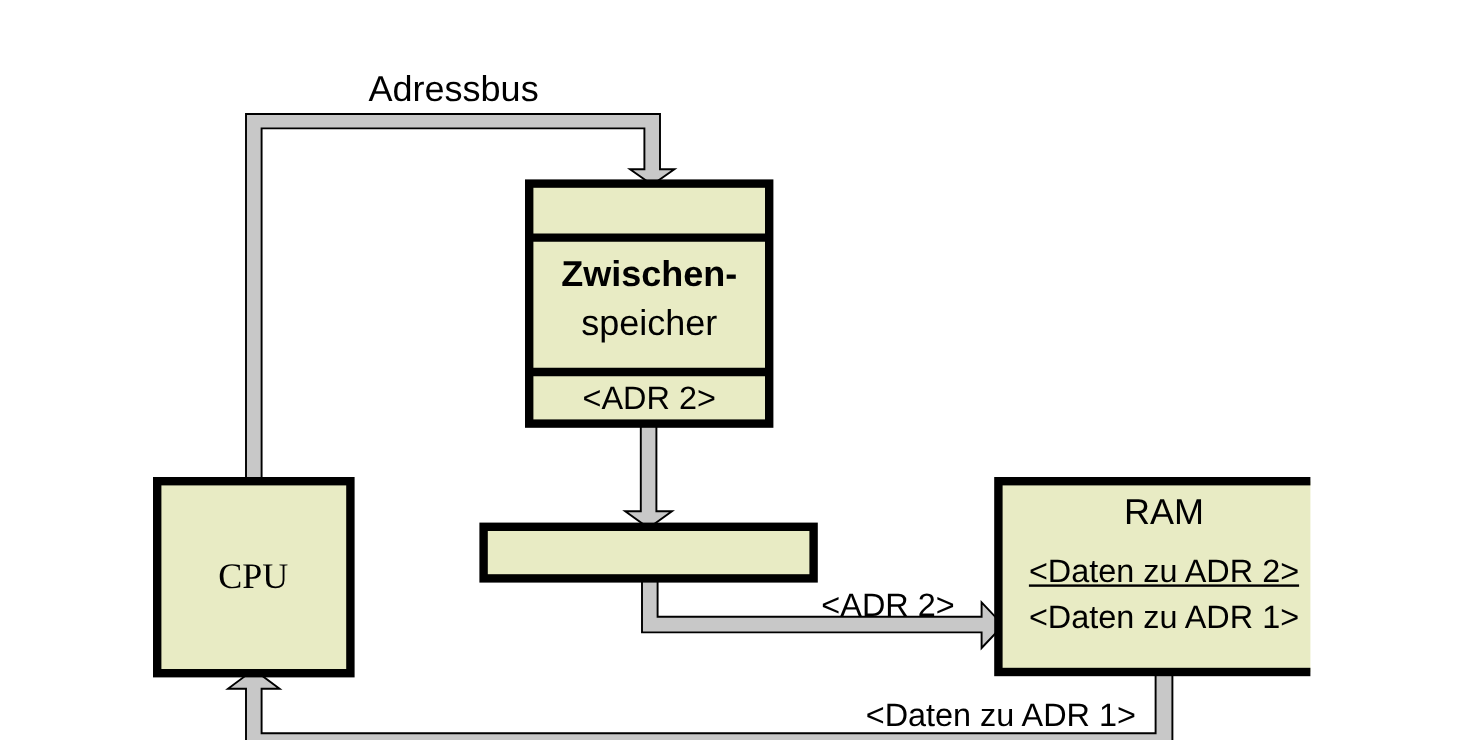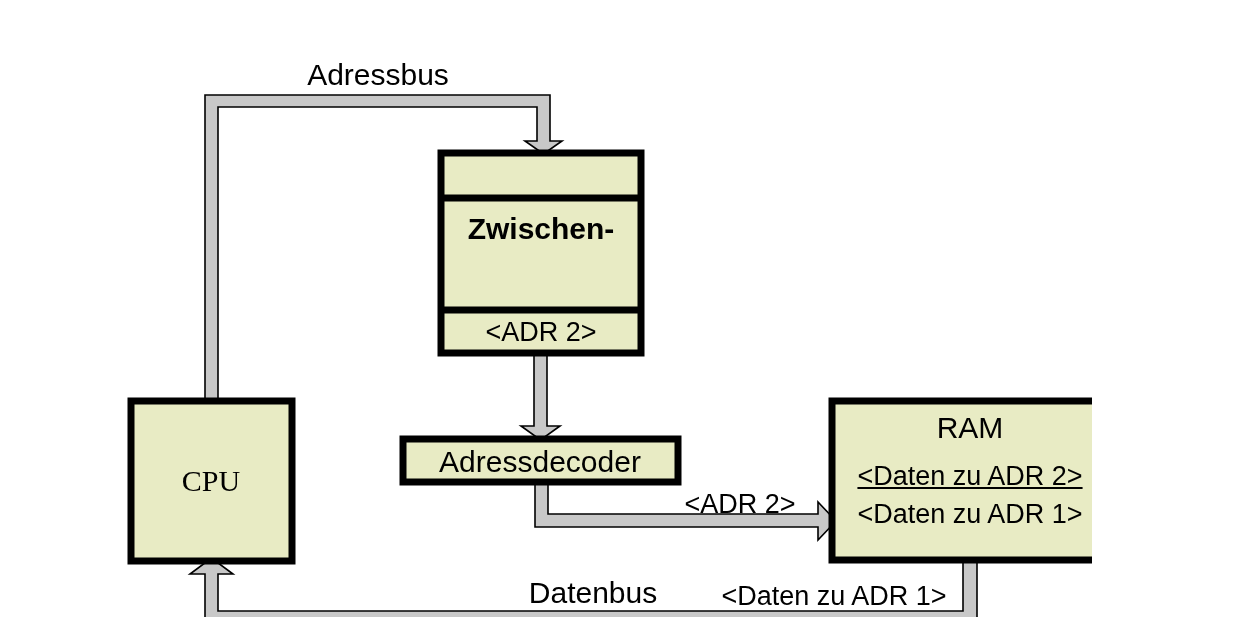--- a/index.html
+++ b/index.html
@@ -77,32 +77,31 @@
     <g>
       <rect x="832" y="357" width="276" height="159" fill="#E8EBC4" stroke="#000000" stroke-width="7"></rect>
     </g>
 
   </svg>
 
   <div class="lbl lbl-30 center-x" style="left:378px; top:16px;">Adressbus</div>
 
   <div class="lbl lbl-30 center-x" style="left:541px; top:170px;font-weight:bold;">Zwischen-</div>
 
+  <div class="lbl lbl-30 center-x" style="left:541px; top:211px;">speicher</div>
 
   <div class="lbl lbl-27 center-x" style="left:541px; top:275px;">&lt;ADR 2&gt;</div>
 
   <div class="lbl lbl-30 center-x" style="left:211px; top:422px;font-family:Liberation Serif, serif;">CPU</div>
 
-  <div class="lbl lbl-30 center-x" style="left:540px; top:403px;">Adressdecoder</div>
 
   <div class="lbl lbl-27 center-x" style="left:740px; top:447px;">&lt;ADR 2&gt;</div>
 
   <div class="lbl lbl-30 center-x" style="left:970px; top:369px;text-align:right;">RAM</div>
 
   <div class="lbl lbl-27 center-x" style="left:970px; top:419px;text-decoration:underline;">&lt;Daten zu ADR 2&gt;</div>
 
   <div class="lbl lbl-27 center-x" style="left:970px; top:457px;">&lt;Daten zu ADR 1&gt;</div>
 
-  <div class="lbl lbl-30 center-x" style="left:593px; top:534px;">Datenbus</div>
 
   <div class="lbl lbl-27 center-x" style="left:834px; top:539px;">&lt;Daten zu ADR 1&gt;</div>
 
 </div>
 
 </body></html>

